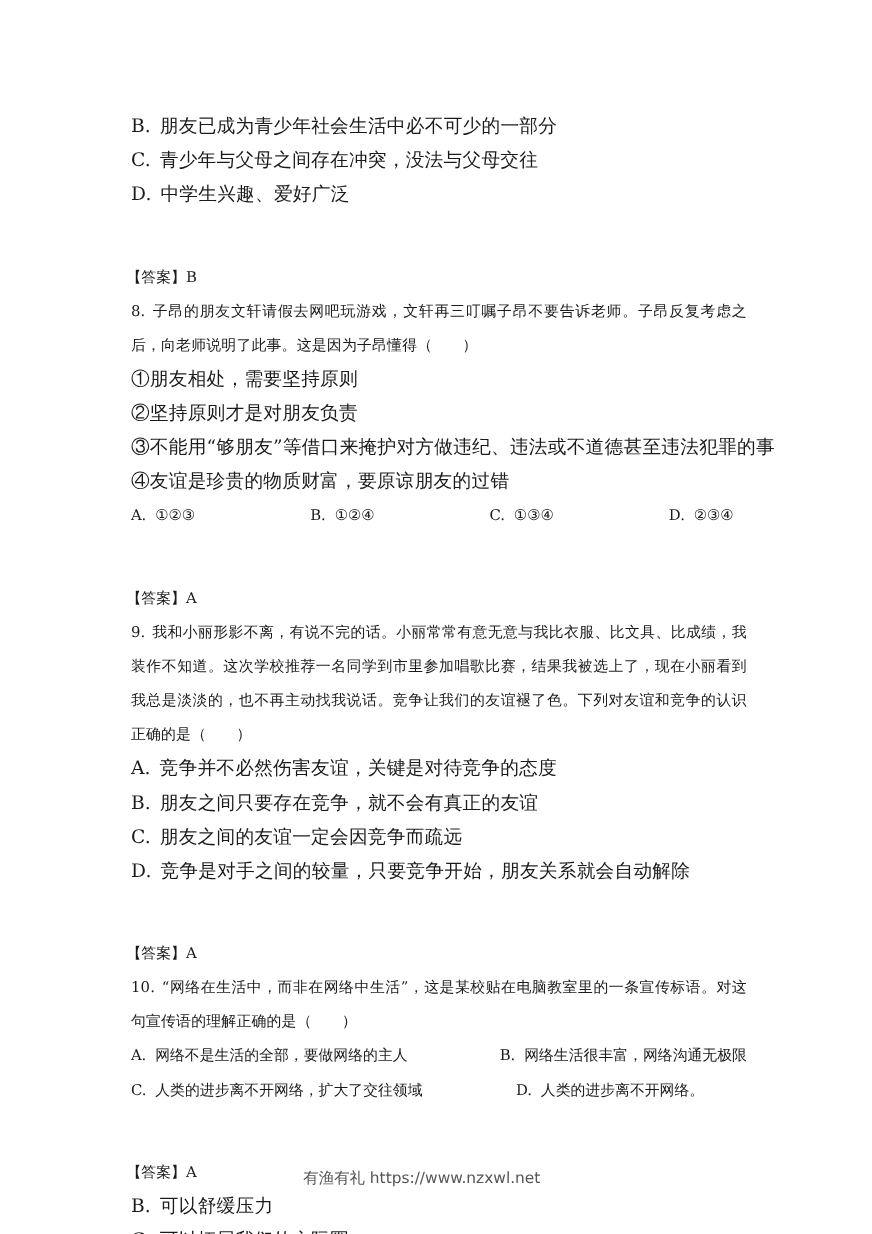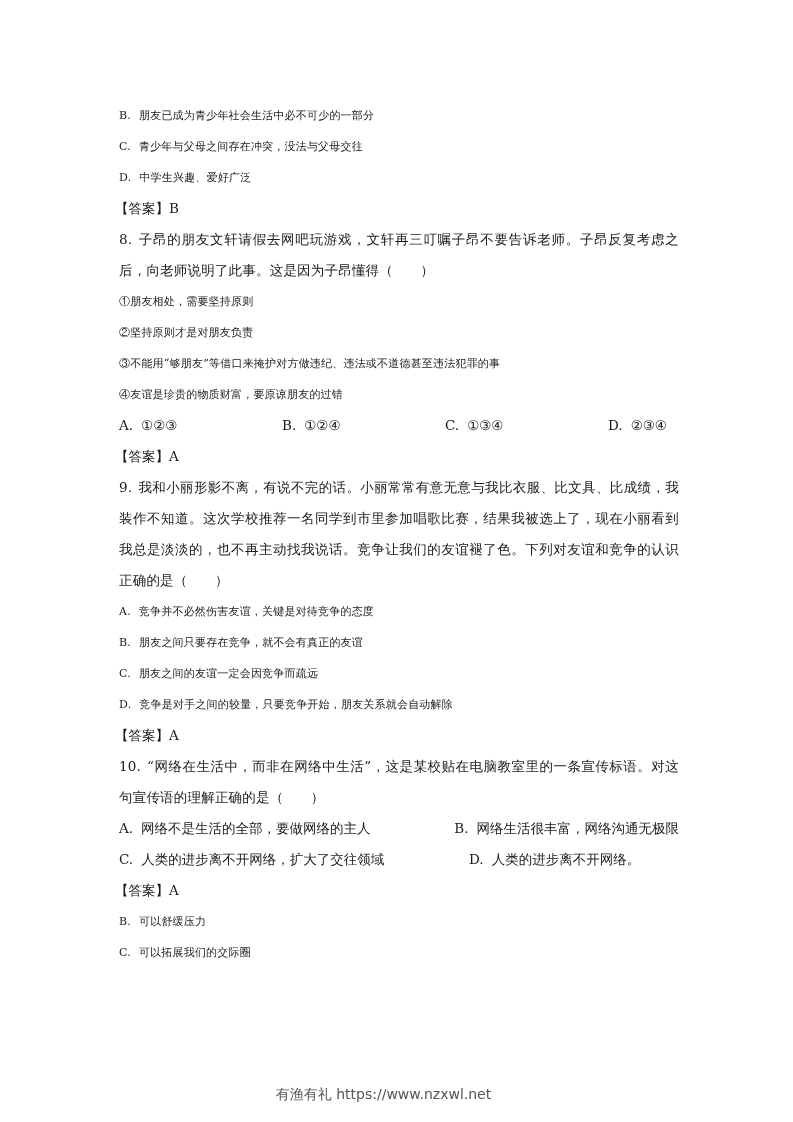--- a/index.html
+++ b/index.html
@@ -15,37 +15,38 @@
     font-family: "DejaVu Serif", "Liberation Serif", serif;
     color: #1a1a1a;
   }
   .page {
     position: absolute;
     left: 119px;
     top: 100px;
     width: 560px;
   }
   .line {
-    font-size: 11px;
+    font-size: 17px;
     line-height: 31px;
     height: 31px;
     white-space: nowrap;
     letter-spacing: 0.2px;
   }
   .para {
     font-size: 13.5px;
     line-height: 31px;
     text-align: justify;
     letter-spacing: 0.2px;
   }
   .answer {
     font-size: 13.5px;
     line-height: 31px;
     height: 31px;
     margin-left: -4px;
+    margin-top: 44px;
   }
   .opts4 {
     display: flex;
     font-size: 13.5px;
     line-height: 31px;
     height: 31px;
   }
   .opts4 .opt {
     width: 163px;
     white-space: nowrap;
@@ -67,21 +68,20 @@
   .qnum { margin-right: 6px; }
   .footer {
     position: absolute;
     top: 1062px;
     left: 0;
     width: 767px;
     text-align: center;
     font-family: "DejaVu Sans", "Liberation Sans", sans-serif;
     font-size: 14px;
     color: #555555;
-    margin-top: 24px;
   }
 </style>
 </head>
 <body>
 
 <div class="page">
 
   <div class="line"><span class="lbl">B.</span><span>朋友已成为青少年社会生活中必不可少的一部分</span></div>
   <div class="line"><span class="lbl">C.</span><span>青少年与父母之间存在冲突，没法与父母交往</span></div>
   <div class="line"><span class="lbl">D.</span><span>中学生兴趣、爱好广泛</span></div>

